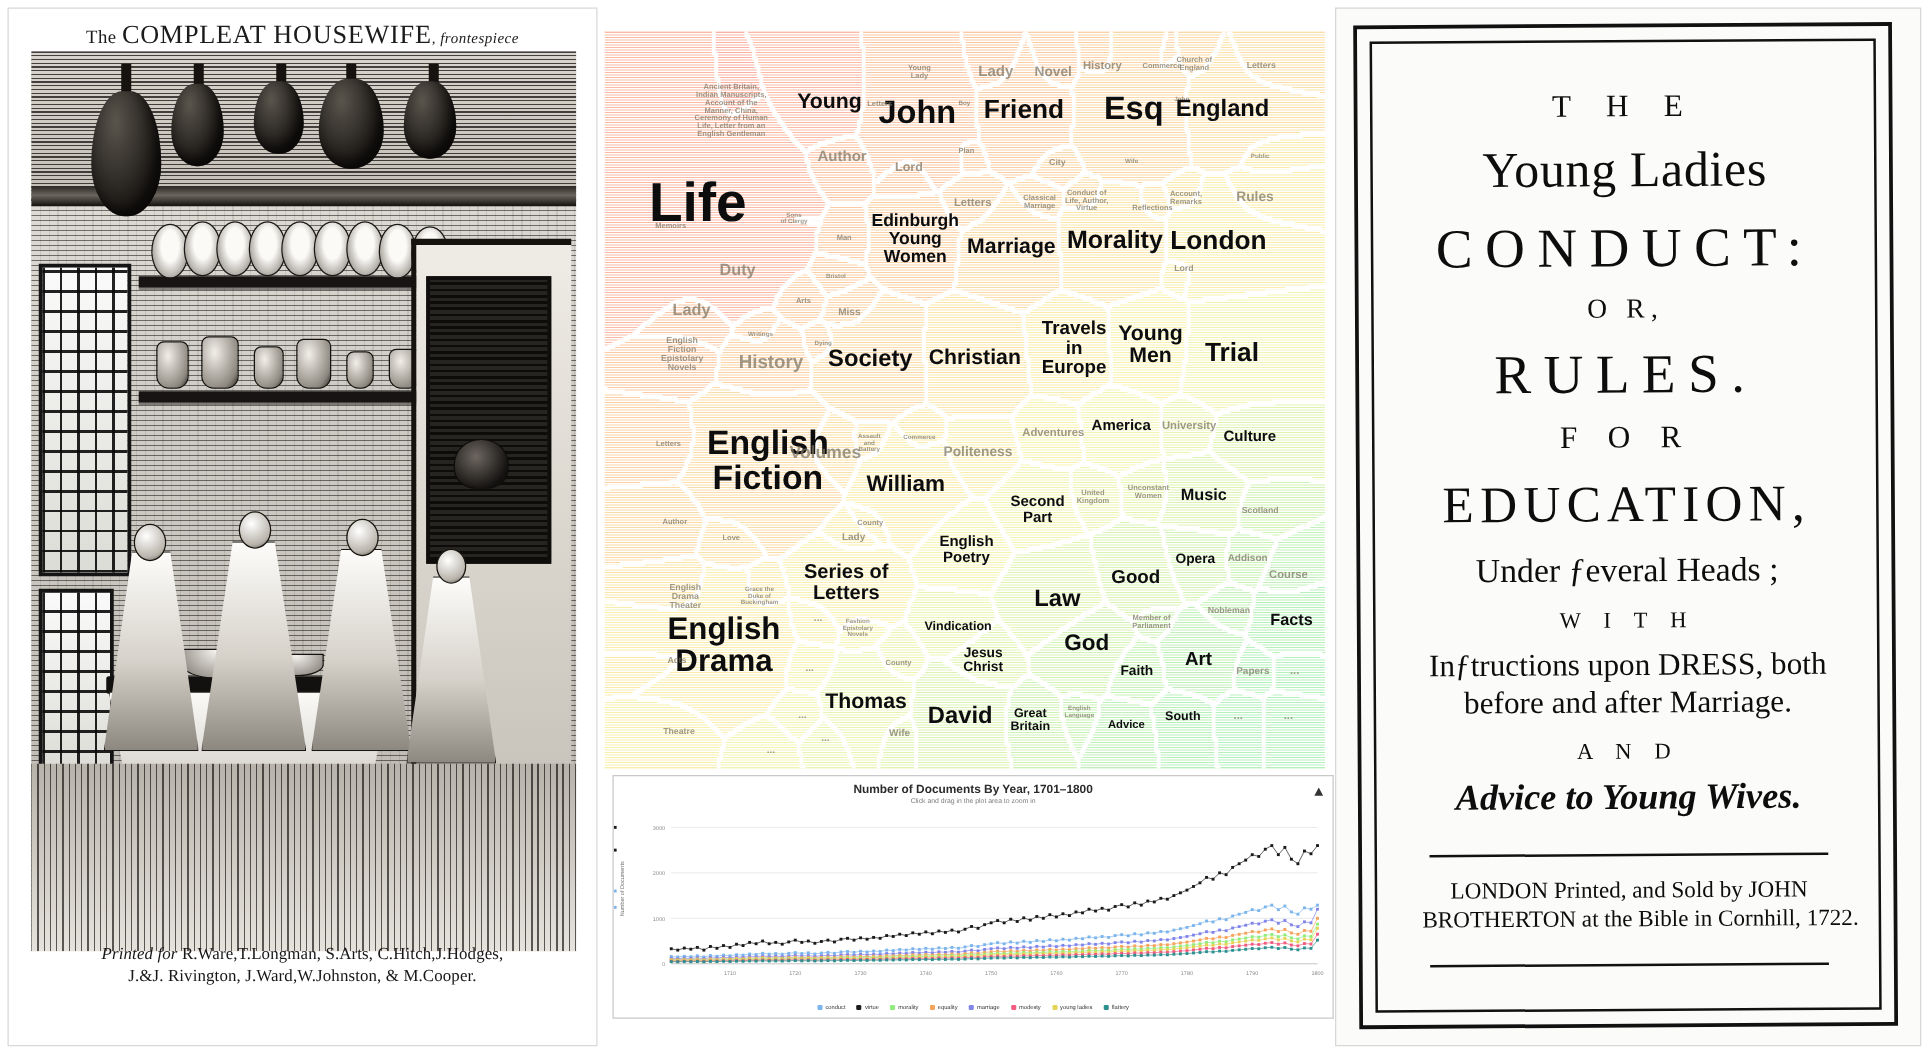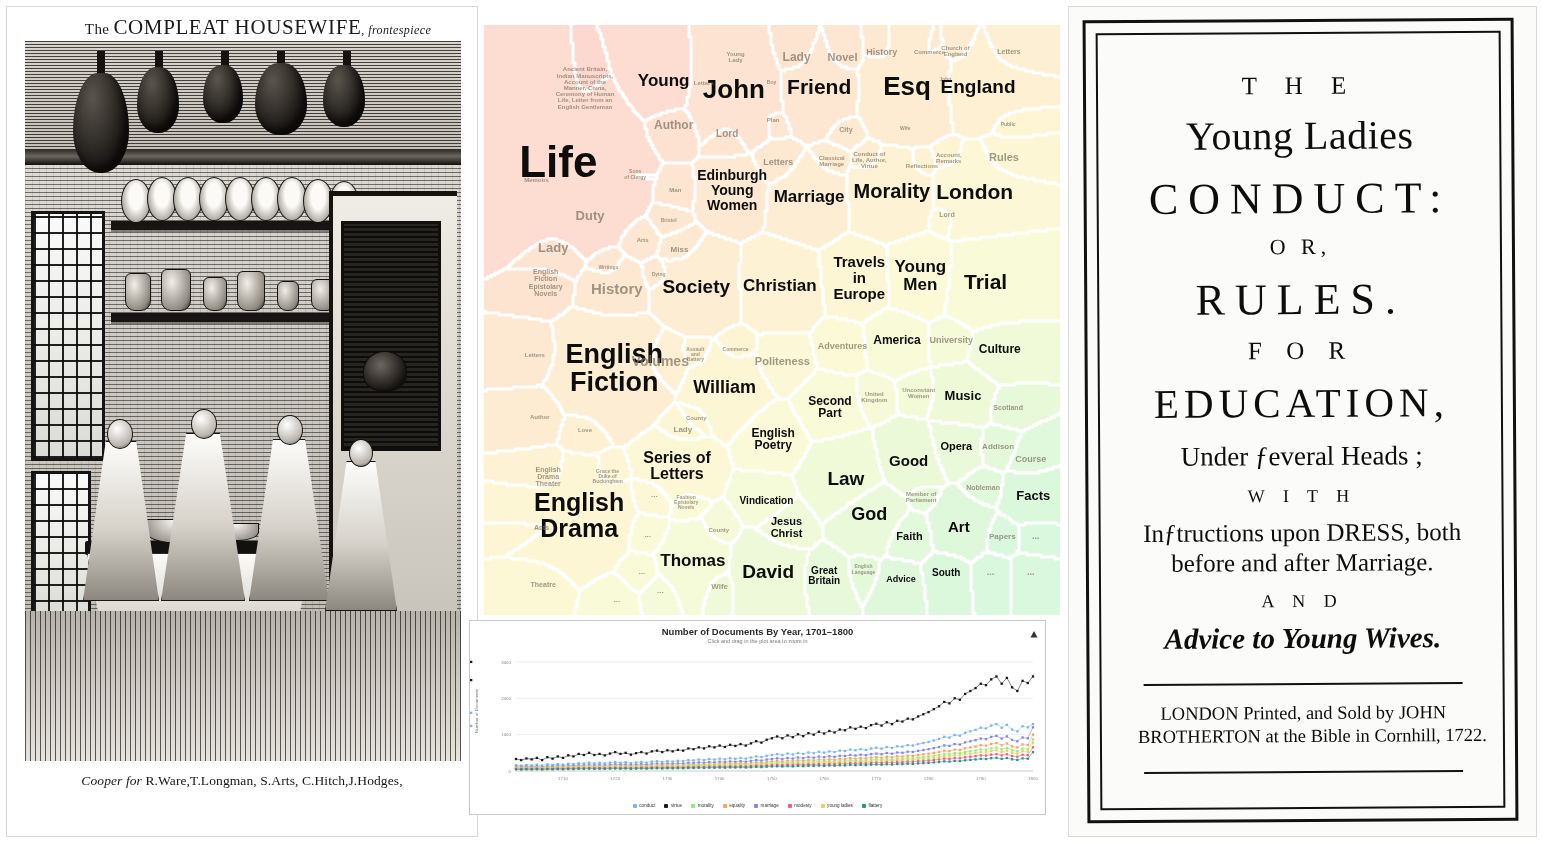--- a/index.html
+++ b/index.html
@@ -17,21 +17,21 @@
 
   
   #left-panel {
     position: absolute; left: 6px; top: 6px;
     width: 472px; height: 831px;
     background: #ffffff;
     border: 1px solid #d8d8d8;
     overflow: hidden;
   }
   #eng-title {
-    position: absolute; top: 8px; left: 16px; width: 100%;
+    position: absolute; top: 8px; left: 0; width: 100%;
     text-align: center;
     font-family: "Liberation Serif", serif;
     font-size: 19px; color: #1b1b1b;
     letter-spacing: .4px;
     white-space: nowrap;
   }
   #eng-title .sm { font-size: 15px; }
   #eng-title .caps { font-variant: small-caps; font-size: 21px; letter-spacing:.6px;}
   #eng-title .ital { font-style: italic; font-size: 12px; }
 
@@ -183,21 +183,21 @@
     font-weight:bold;
     fill:#0d0d0d;
     text-anchor:middle;
     dominant-baseline:middle;
     pointer-events:none;
   }
   .cell-label.dim { fill:#7b7461; opacity:.72; font-weight:bold; }
 
   
   #chart-panel {
-    position:absolute; left:469px; top:620px;
+    position:absolute; left:490px; top:620px;
     width:577px; height:195px;
     background:#ffffff;
     border:1px solid #c9c9c9;
     overflow:hidden;
   }
   #chart-title {
     position:absolute; top:5px; left:0; width:100%;
     text-align:center; font-size:9.5px; font-weight:bold; color:#2b2b2b;
     font-family:"Liberation Sans", sans-serif;
   }
@@ -337,21 +337,22 @@
       <div class="dog" style="left:118px;top:622px;"></div>
       <div class="figure" style="left:96px;top:580px;width:108px;height:86px;border-radius:40% 50% 30% 30%;"></div>
       <div class="cat" style="left:300px;top:648px;"></div>
       <div class="bowl" style="left:318px;top:622px;width:42px;height:18px;"></div>
       <div class="pail" style="left:378px;top:612px;width:46px;height:58px;"></div>
 
       <div class="eng-floor"></div>
     </div>
 
     <div id="eng-imprint">
-      <span class="ln"><span class="it">Cooper for</span><span> R.Ware,T.Longman, S.Arts, C.Hitch,J.Hodges,</span></span>
+      <span class="ln"><span class="it">Printed for</span><span> R.Ware,T.Longman, S.Arts, C.Hitch,J.Hodges,</span></span>
+      <span class="ln">J.&amp;J. Rivington, J.Ward,W.Johnston, &amp; M.Cooper.</span>
     </div>
   </div>
 
   <div id="center-panel">
     <div id="treemap">
         <svg width="577" height="590" viewBox="0 0 577 590">
           <g>
             <path d="M0 0h88v2h-88zM0 2h88v2h-88zM0 4h88v2h-88zM0 6h88v2h-88zM0 8h88v2h-88zM0 10h88v2h-88zM0 12h88v2h-88zM0 14h88v2h-88zM0 16h88v2h-88zM0 18h90v2h-90zM0 20h90v2h-90zM0 22h90v2h-90zM0 24h90v2h-90zM0 26h90v2h-90zM0 28h90v2h-90zM0 30h90v2h-90zM0 32h90v2h-90zM0 34h90v2h-90zM0 36h90v2h-90zM0 38h92v2h-92zM0 40h92v2h-92zM0 42h92v2h-92zM0 44h92v2h-92zM0 46h92v2h-92zM0 48h92v2h-92zM0 50h94v2h-94zM126 50h4v2h-4zM0 52h94v2h-94zM124 52h6v2h-6zM0 54h94v2h-94zM120 54h12v2h-12zM0 56h94v2h-94zM118 56h14v2h-14zM0 58h96v2h-96zM116 58h18v2h-18zM0 60h96v2h-96zM114 60h20v2h-20zM0 62h98v2h-98zM110 62h26v2h-26zM0 64h100v2h-100zM108 64h28v2h-28zM0 66h138v2h-138zM0 68h140v2h-140zM0 70h140v2h-140zM0 72h142v2h-142zM0 74h144v2h-144zM0 76h144v2h-144zM0 78h146v2h-146zM0 80h148v2h-148zM0 82h150v2h-150zM0 84h150v2h-150zM0 86h152v2h-152zM0 88h154v2h-154zM0 90h156v2h-156zM0 92h158v2h-158zM0 94h160v2h-160zM0 96h162v2h-162zM0 98h162v2h-162zM0 100h162v2h-162zM0 102h162v2h-162zM0 104h164v2h-164zM0 106h164v2h-164zM0 108h164v2h-164zM0 110h164v2h-164zM0 112h166v2h-166zM0 114h166v2h-166zM0 116h168v2h-168zM0 118h168v2h-168zM0 120h170v2h-170zM0 122h170v2h-170zM0 124h172v2h-172zM0 126h172v2h-172zM0 128h174v2h-174zM0 130h176v2h-176zM0 132h176v2h-176zM0 134h178v2h-178zM0 136h180v2h-180zM0 138h180v2h-180zM0 140h178v2h-178zM0 142h178v2h-178zM0 144h176v2h-176zM0 146h176v2h-176zM0 148h174v2h-174zM0 150h154v2h-154zM0 152h164v2h-164zM0 154h172v2h-172zM0 156h172v2h-172zM0 158h172v2h-172zM0 160h170v2h-170zM0 162h170v2h-170zM0 164h170v2h-170zM0 166h170v2h-170zM0 168h170v2h-170zM0 170h170v2h-170zM0 172h170v2h-170zM0 174h170v2h-170zM0 176h170v2h-170zM0 178h168v2h-168zM0 180h168v2h-168zM0 182h166v2h-166zM0 184h166v2h-166zM0 186h164v2h-164zM0 188h164v2h-164zM0 190h162v2h-162zM0 192h158v2h-158zM0 194h154v2h-154zM0 196h152v2h-152zM0 198h150v2h-150zM0 200h148v2h-148zM0 202h146v2h-146zM0 204h144v2h-144zM0 206h142v2h-142zM0 208h142v2h-142zM0 210h140v2h-140zM0 212h138v2h-138zM0 214h64v2h-64zM74 214h64v2h-64zM0 216h58v2h-58zM80 216h58v2h-58zM0 218h54v2h-54zM84 218h52v2h-52zM0 220h52v2h-52zM86 220h50v2h-50zM0 222h48v2h-48zM90 222h36v2h-36zM0 224h46v2h-46zM92 224h28v2h-28zM0 226h42v2h-42zM94 226h22v2h-22zM0 228h40v2h-40zM96 228h16v2h-16zM0 230h38v2h-38zM98 230h12v2h-12zM0 232h36v2h-36zM100 232h8v2h-8zM0 234h32v2h-32zM102 234h2v2h-2zM0 236h30v2h-30zM0 238h28v2h-28zM0 240h26v2h-26zM0 242h24v2h-24zM0 244h20v2h-20zM0 246h16v2h-16zM0 248h12v2h-12zM0 250h8v2h-8zM0 252h4v2h-4z" fill="rgb(246,114,70)" stroke="#ffffff" stroke-width="1.6"></path>
           </g>
           <g>

